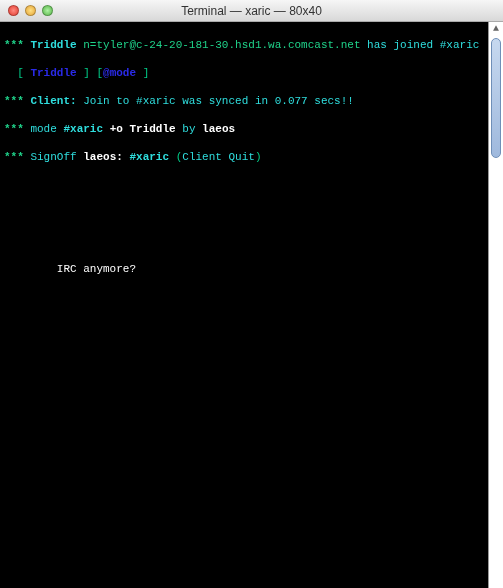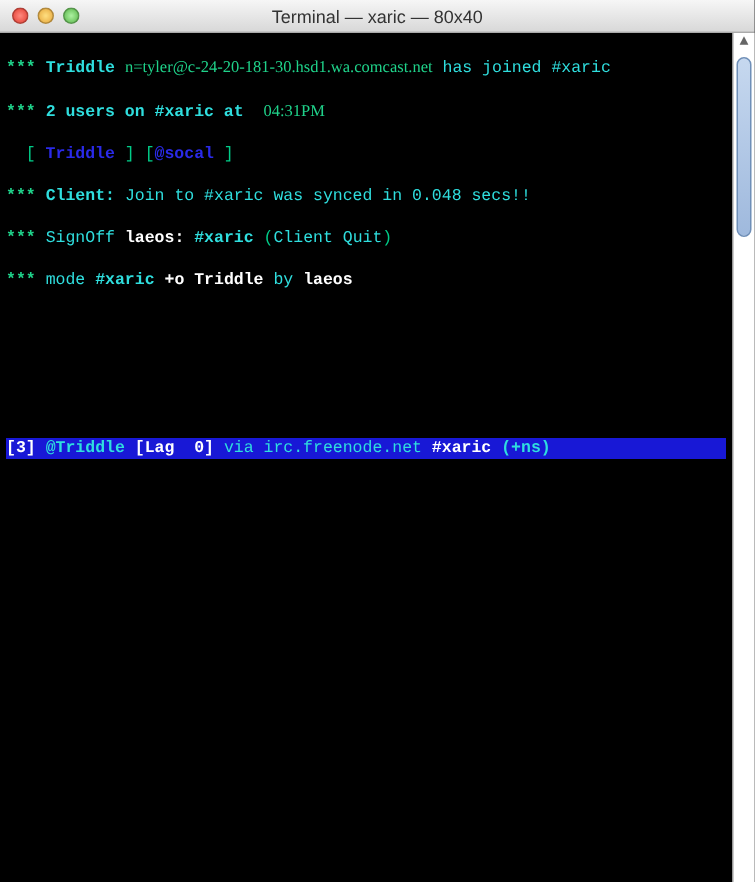--- a/index.html
+++ b/index.html
@@ -30,21 +30,21 @@
     white-space: pre-wrap;
   }
   .scroll {
     position:absolute; top:22px; right:0; width:15px; bottom:0;
     background:#fff; border-left:1px solid #999;
   }
   .scroll .arrow { height:15px; text-align:center; font-size:10px; color:#666;}
   .scroll .thumb { position:absolute; left:2px; right:2px; top:16px; height:120px;
     background:linear-gradient(#c6d8ef,#9fb9dd); border:1px solid #6f8fb8; border-radius:6px;}
   
-  .g{color:#1fd28a;font-family:Liberation Serif, serif;} .gb{color:#1fd28a;font-weight:bold;}
+  .g{color:#1fd28a;} .gb{color:#1fd28a;font-weight:bold;}
   .c{color:#2fdede;} .cb{color:#2fdede;font-weight:bold;}
   .w{color:#fff;} .wb{color:#fff;font-weight:bold;}
   .bl{color:#2a2ae8;font-weight:bold;}
   .mg{color:#d038d0;font-weight:bold;} 
   .barbg{background:#1818d6;}
   .line{display:block;}
 </style>
 </head>
 <body>
 
@@ -52,29 +52,28 @@
   <div class="traffic">
     <div class="dot red"></div>
     <div class="dot yel"></div>
     <div class="dot grn"></div>
   </div>
   <div class="title">Terminal — xaric — 80x40</div>
 </div>
 
 <div class="term">
 <span class="line"><span class="gb">***</span> <span class="cb">Triddle</span> <span class="g">n=tyler@c-24-20-181-30.hsd1.wa.comcast.net</span> <span class="c">has joined #xaric</span></span>
-<span class="line"><span class="gb">***</span> <span class="cb">2 users on #xaric at</span>  <span class="g">04:31PM</span></span>
-<span class="line">  [ <span class="bl">Triddle</span> ] [<span class="bl">@socal</span> ]</span>
-<span class="line"><span class="gb">***</span> <span class="cb">Client:</span> <span class="c">Join to #xaric was synced in 0.048 secs!!</span></span>
+<span class="line">  [ <span class="bl">Triddle</span> ] [<span class="bl">@mode</span> ]</span>
+<span class="line"><span class="gb">***</span> <span class="cb">Client:</span> <span class="c">Join to #xaric was synced in 0.077 secs!!</span></span>
+<span class="line"><span class="gb">***</span> <span class="c">mode</span> <span class="cb">#xaric</span> <span class="wb">+o Triddle</span> <span class="c">by</span> <span class="wb">laeos</span></span>
 <span class="line"><span class="gb">***</span> <span class="c">SignOff</span> <span class="wb">laeos:</span> <span class="cb">#xaric</span> (<span class="c">Client Quit</span>)</span>
-<span class="line"><span class="gb">***</span> <span class="c">mode</span> <span class="cb">#xaric</span> <span class="wb">+o Triddle</span> <span class="c">by</span> <span class="wb">laeos</span></span>
 <span class="line"> </span>
 <span class="line"> </span>
 <span class="line"> </span>
-<span class="line barbg"><span class="wb">[3]</span> <span class="cb">@Triddle</span> <span class="wb">[Lag  0]</span> <span class="c">via irc.freenode.net</span> <span class="wb">#xaric</span> <span class="cb">(+ns)</span></span>
+<span class="line">        <span class="w">IRC anymore?</span></span>
 <span class="line"> </span><span class="line"> </span><span class="line"> </span><span class="line"> </span><span class="line"> </span><span class="line"> </span><span class="line"> </span>
 
 
 
 
 
 
 
 
 

